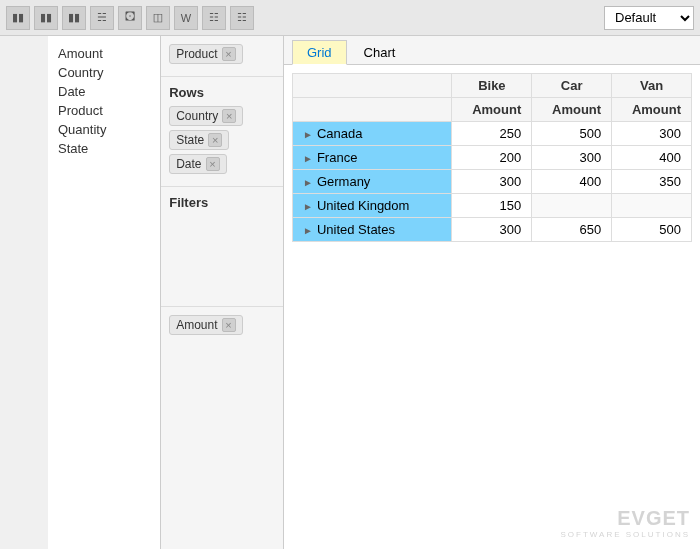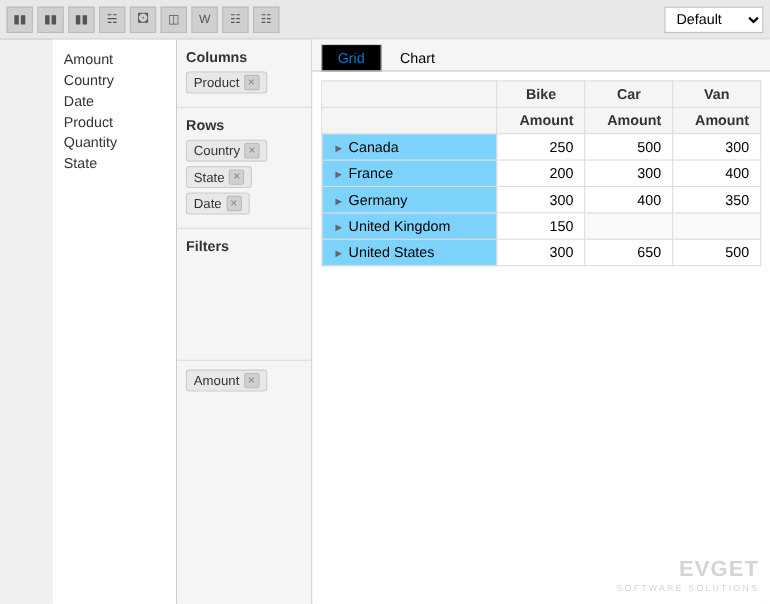--- a/index.html
+++ b/index.html
@@ -145,21 +145,21 @@
     .tab {
       padding: 4px 14px;
       font-size: 13px;
       cursor: pointer;
       border: 1px solid transparent;
       border-bottom: none;
       margin-right: 2px;
       color: #000000;
     }
     .tab.active {
-      background: #000000;
+      background: #fef9c3;
       border-color: #ccc;
       border-bottom: 1px solid white;
       margin-bottom: -1px;
       color: #0078d4;
       text-align: center;
     }
 
     
     .grid-container {
       flex: 1;
@@ -248,21 +248,20 @@
   <div class="field-item">Amount</div>
       <div class="field-item">Country</div>
       <div class="field-item">Date</div>
       <div class="field-item">Product</div>
       <div class="field-item">Quantity</div>
       <div class="field-item">State</div>
     </div>
 
   <div class="middle-panel">
     <div class="panel-section">
-      <div class="panel-section-title">Columns</div>
       <div class="pill">
         <span>Product</span>
         <div class="pill-delete">×</div>
       </div>
     </div>
 
     <div class="panel-section">
       <div class="panel-section-title">Rows</div>
       <div>
         <div class="pill">

